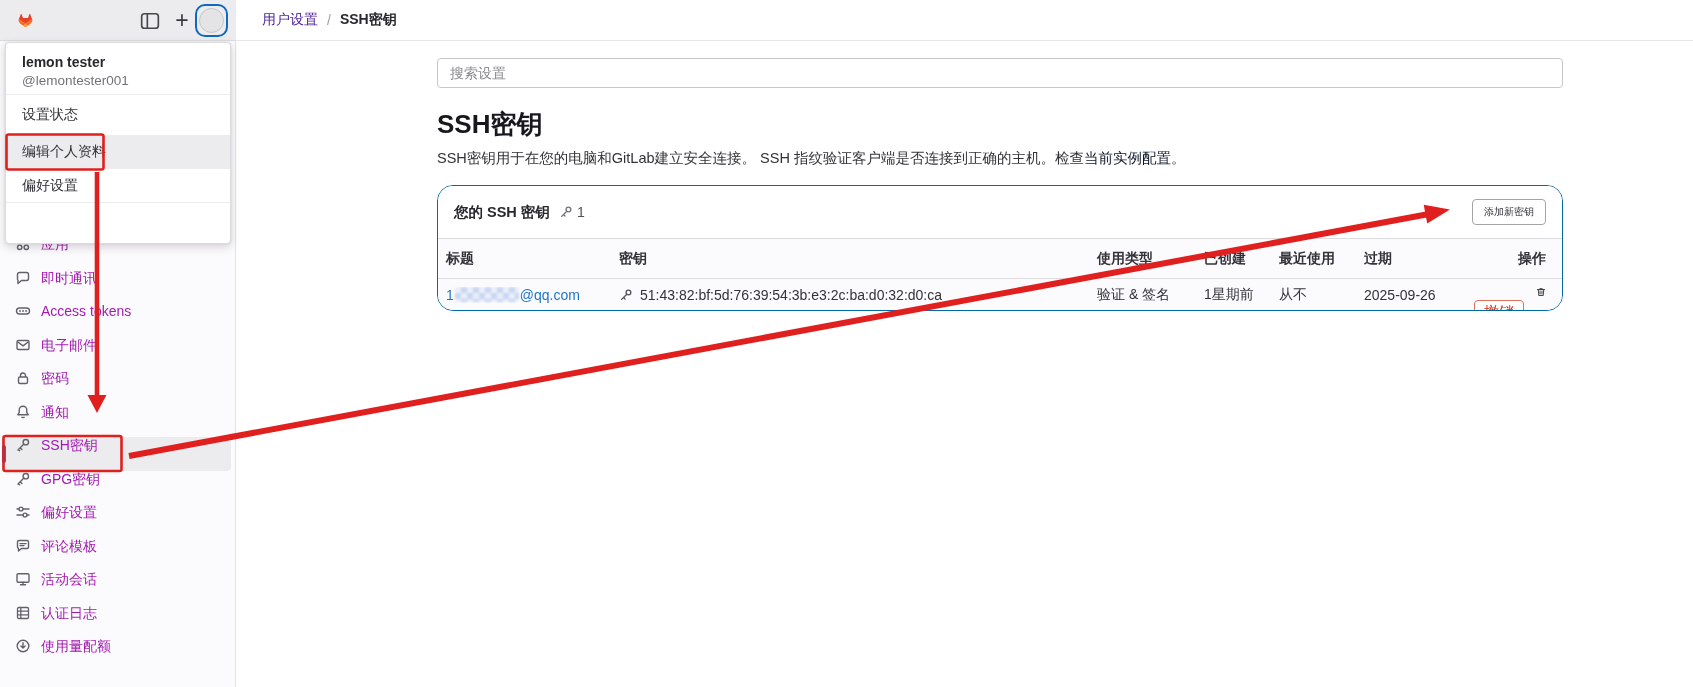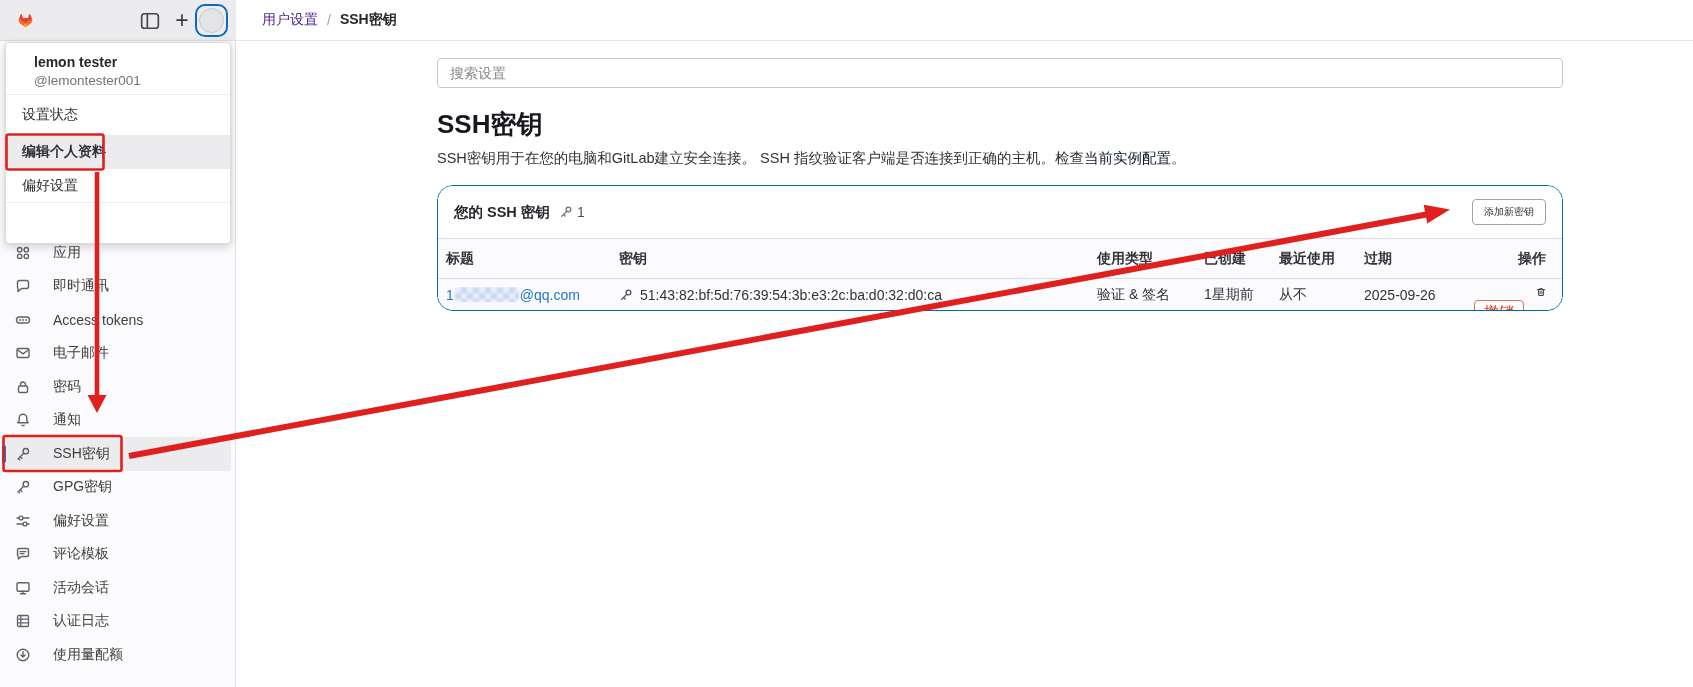--- a/index.html
+++ b/index.html
@@ -40,45 +40,45 @@
   .crumb-current { font-weight:700; color:#28272d; }
 
   
   .sidebar {
     position:absolute; left:0; top:41px; width:236px; bottom:0;
     background:#fbfafd; border-right:1px solid #e3e3e7;
   }
   .sb-nav { position:absolute; left:0; right:0; top:195px; }
   .sb-item {
     height:33.5px; margin:0 4px 0 2px; border-radius:4px;
-    display:flex; align-items:center; gap:22px; padding-left:13px;
-    cursor:pointer; position:relative; color:#404040;
+    display:flex; align-items:flex-start; gap:10px; padding-left:13px;
+    cursor:pointer; position:relative; color:#a21caf;
   }
   .sb-item.active { background:#ececef; }
   .sb-item.active .sb-indicator {
     position:absolute; left:0; top:8px; width:4px; height:17.5px;
     border-radius:3px; background:#1f75cb;
   }
   .sb-icon { width:16px; height:16px; color:#626168; flex:0 0 16px; }
   .sb-label { white-space:nowrap; }
 
   
   .dropdown {
     position:absolute; left:5px; top:42px; width:226px; height:202px;
     background:#fff; border:1px solid #dcdcde; border-radius:4px;
     box-shadow:0 3px 10px rgba(31,30,36,.18), 0 0 2px rgba(31,30,36,.12);
     z-index:20; display:flex; flex-direction:column;
   }
-  .dd-user { height:51px; padding:9px 28px 0; }
+  .dd-user { height:51px; padding:9px 16px 0; }
   .dd-name { font-weight:700; line-height:20px; color:#28272d; }
   .dd-username { color:#737278; font-size:13.5px; line-height:18px; }
   .dd-divider { border-top:1px solid #ececef; }
   .dd-item { display:flex; align-items:center; padding:0 16px; cursor:pointer; color:#333238; }
   .dd-item-1 { height:40px; }
-  .dd-item-2 { height:34px; background:#ececef;font-weight:bold; }
+  .dd-item-2 { height:34px; background:#ececef; }
   .dd-item-3 { height:33px; }
   .dd-item-4 { height:42px; }
 
   
   .main { position:absolute; left:236px; top:41px; right:0; bottom:0; background:#fff; }
   .content { margin-left:201px; width:1126px; }
   .search-input {
     margin-top:17px; width:100%; height:30px;
     border:1px solid #c6c6ca; border-radius:4px; padding:0 12px;
     font-size:14px; font-family:inherit; color:#333238; background:#fff; outline:none;

